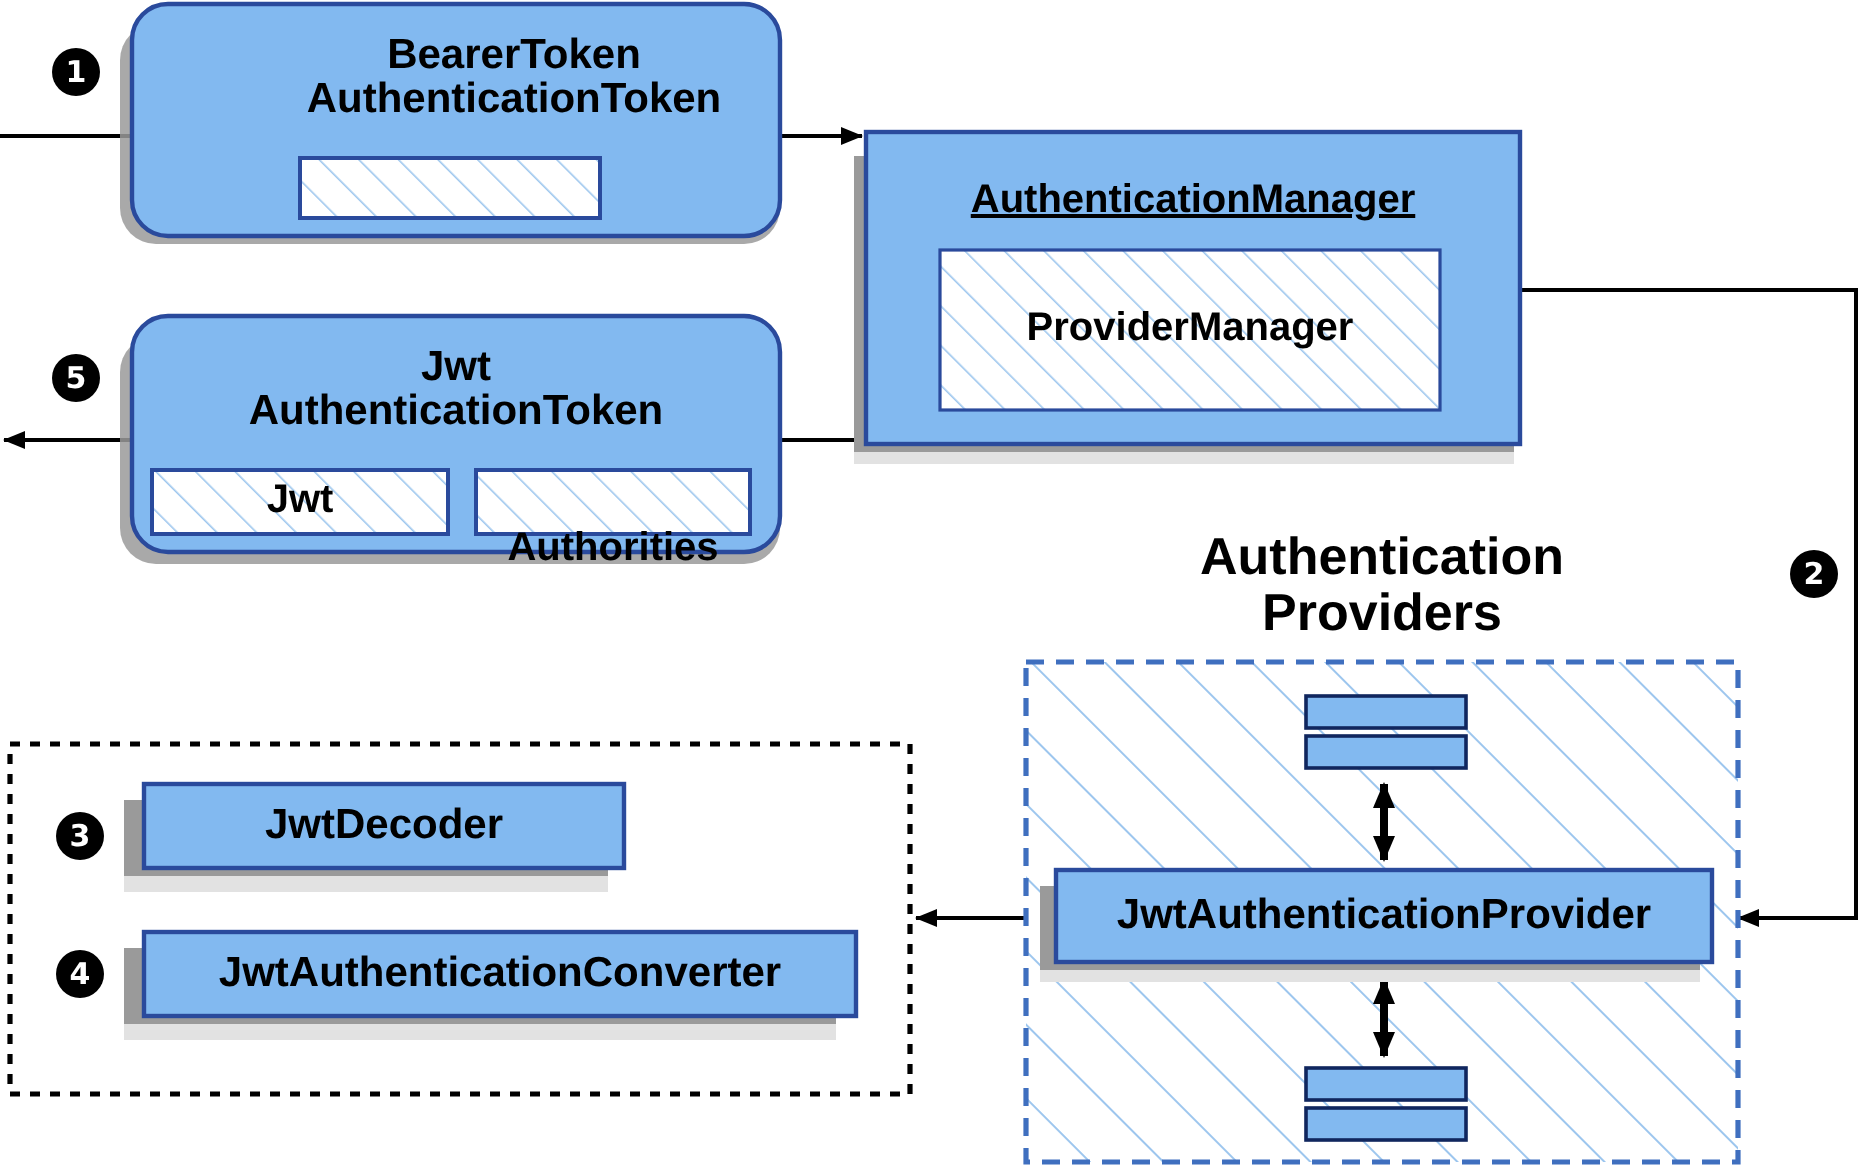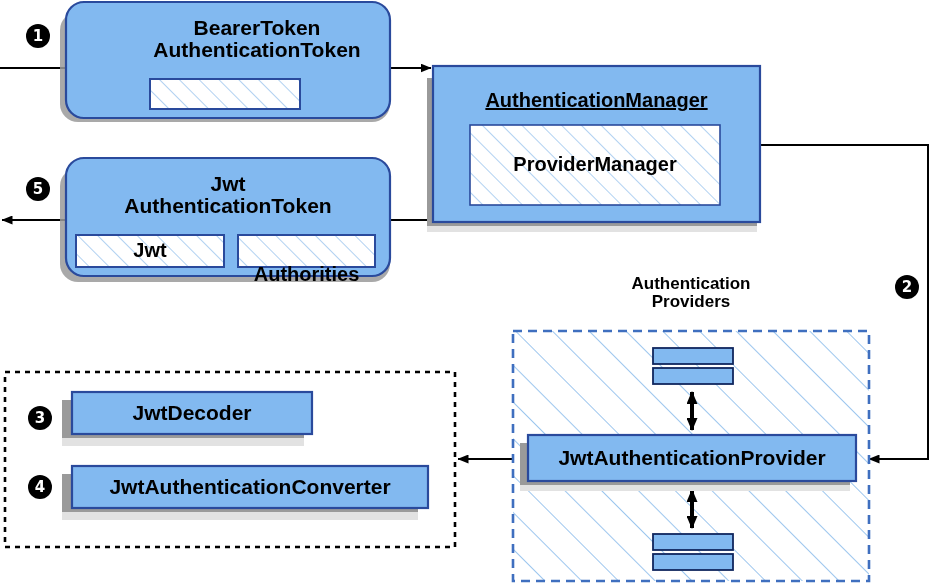--- a/index.html
+++ b/index.html
@@ -179,21 +179,21 @@
 AuthenticationToken</div>
 
   <div class="node-label" style="left:76px; top:235px; width:148px; height:32px; font-size:20px;">Jwt</div>
 
   <div class="node-label" style="left:238px; top:235px; width:137px; height:32px; font-size:20px;margin-top:24px;">Authorities</div>
 
   <div class="node-label" style="left:433px; top:86px; width:327px; height:30px; font-size:20px;text-decoration:underline;">AuthenticationManager</div>
 
   <div class="node-label" style="left:470px; top:125px; width:250px; height:80px; font-size:20px;">ProviderManager</div>
 
-  <div class="node-label" style="left:573px; top:266px; width:236px; height:54px; font-size:17px;">Authentication
+  <div class="node-label" style="left:573px; top:266px; width:236px; height:54px; font-size:26px;">Authentication
 Providers</div>
 
   <div class="node-label" style="left:72px; top:392px; width:240px; height:42px; font-size:21px;">JwtDecoder</div>
 
   <div class="node-label" style="left:528px; top:435px; width:328px; height:46px; font-size:21px;">JwtAuthenticationProvider</div>
 
   <div class="node-label" style="left:72px; top:466px; width:356px; height:42px; font-size:21px;">JwtAuthenticationConverter</div>
 
   <div class="circ" style="left:26px; top:24px;">1</div>
   <div class="circ" style="left:895px; top:275px;">2</div>

